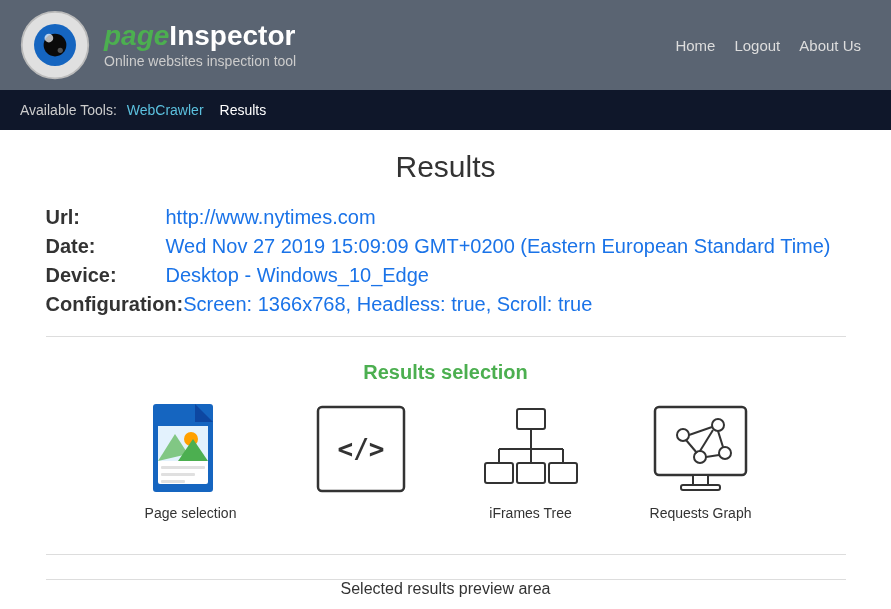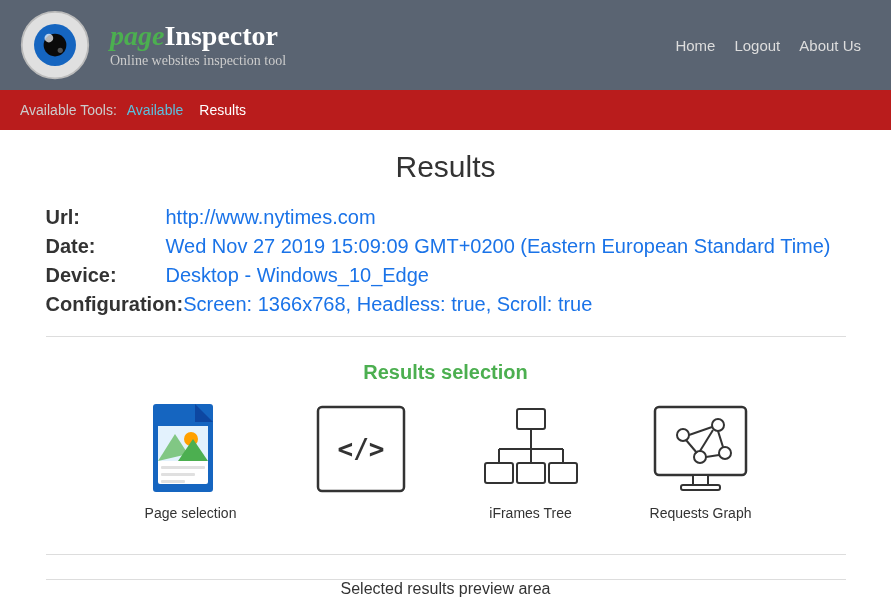--- a/index.html
+++ b/index.html
@@ -10,22 +10,21 @@
       background: #5a6472;
       display: flex;
       align-items: center;
       justify-content: space-between;
       padding: 10px 30px 10px 20px;
       min-height: 90px;
     }
     .header-left {
       display: flex;
       align-items: center;
-      gap: 20px;
-      font-family: Liberation Serif, serif;
+      gap: 14px;
     }
     .logo-eye {
       width: 70px;
       height: 70px;
     }
     .logo-text-block {
       display: flex;
       flex-direction: column;
     }
     .logo-title {
@@ -52,21 +51,21 @@
       align-items: center;
     }
     .header-nav a {
       color: #ddd;
       text-decoration: none;
       font-size: 15px;
     }
 
     
     .navbar {
-      background: #b91c1c;
+      background: #0f172a;
       padding: 0 20px;
       display: flex;
       align-items: center;
       min-height: 40px;
     }
     .navbar-label {
       color: #ccc;
       font-size: 14px;
       margin-right: 10px;
     }
@@ -182,21 +181,21 @@
   </div>
   <nav class="header-nav">
     <a href="#">Home</a>
     <a href="#">Logout</a>
     <a href="#">About Us</a>
   </nav>
 </header>
 
 <div class="navbar">
   <span class="navbar-label">Available Tools:</span>
-  <a href="#" class="navbar-link">Available</a>
+  <a href="#" class="navbar-link">WebCrawler</a>
   <a href="#" class="navbar-link active">Results</a>
 </div>
 
 <div class="main">
   <h1 class="page-title">Results</h1>
 
   <div class="info-table">
     <div class="info-row">
       <span class="info-label">Url:</span>
       <span class="info-value">http://www.nytimes.com</span>

